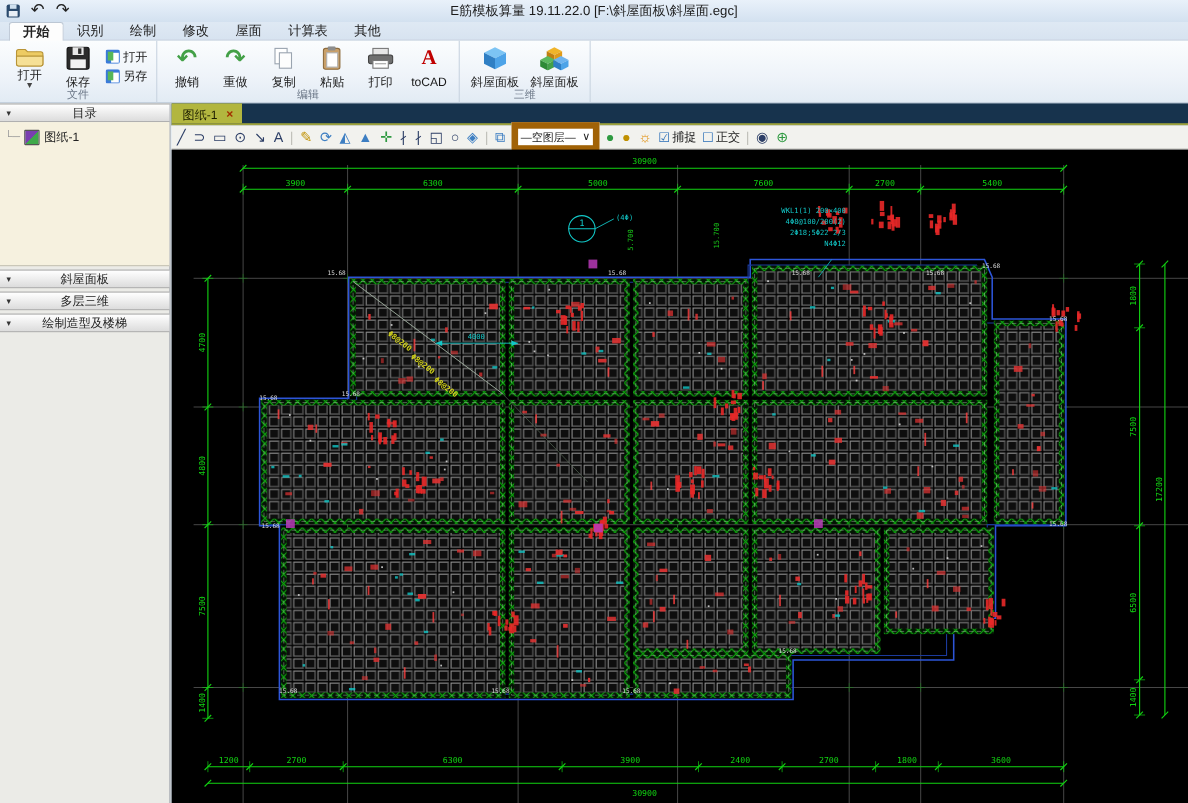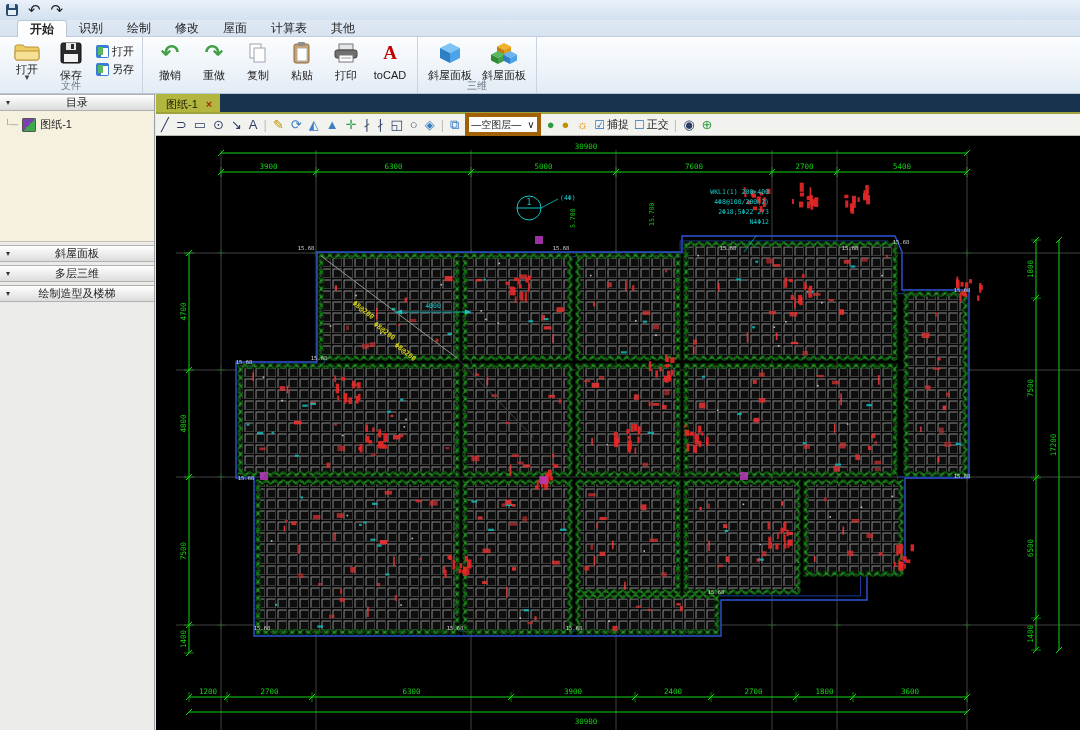--- a/index.html
+++ b/index.html
@@ -6,21 +6,21 @@
   #app{position:relative;width:1080px;height:730px;background:#dfe9f4;font-family:"Liberation Sans","DejaVu Sans",sans-serif;overflow:hidden;user-select:none;}
   
   #titlebar{position:absolute;left:0;top:0;width:1080px;height:20px;background:linear-gradient(#e9f1fa,#d3e1f0);}
   #qat{position:absolute;left:6px;top:1px;display:flex;align-items:center;gap:10px;height:18px;}
   .qicon{font-size:15px;line-height:16px;color:#222;}
   .floppy{width:12px;height:12px;background:#2b4a6d;border-radius:2px;position:relative;}
   .floppy:before{content:"";position:absolute;left:3px;top:0;width:6px;height:4px;background:#cfe0ef;}
   .floppy:after{content:"";position:absolute;left:2px;bottom:1px;width:8px;height:5px;background:#e8eef5;}
   #win-title{position:absolute;left:0;right:0;top:2px;text-align:center;font-size:12px;color:#1a1a1a;}
   
-  #menutabs{position:absolute;left:0;top:20px;width:1080px;height:17px;display:flex;padding-left:17px;background:linear-gradient(#dfe9f4,#d7e3f0);border-bottom:1px solid #c2cddb;box-sizing:border-box;}
+  #menutabs{position:absolute;left:0;top:20px;width:1080px;height:17px;display:flex;padding-left:8px;background:linear-gradient(#dfe9f4,#d7e3f0);border-bottom:1px solid #c2cddb;box-sizing:border-box;}
   .mtab{padding:1px 12px 0 12px;font-size:12px;color:#222;height:16px;line-height:15px;}
   .mtab.active{background:#fdfdfd;border:1px solid #bcc7d4;border-bottom:none;border-radius:3px 3px 0 0;font-weight:bold;}
   
   #ribbon{position:absolute;left:0;top:37px;width:1080px;height:57px;background:linear-gradient(#fbfdfe,#eef3f9 60%,#e2ebf4);border-bottom:1px solid #b9c6d5;box-sizing:border-box;display:flex;}
   .rgroup{position:relative;height:100%;border-right:1px solid #c9d4e0;padding:2px 6px 12px 6px;box-sizing:border-box;display:flex;align-items:flex-start;gap:2px;}
   .glabel{position:absolute;left:0;right:0;bottom:0;text-align:center;font-size:10px;color:#6a7686;margin-top:20px;}
   .rbtn{width:42px;height:42px;display:flex;flex-direction:column;align-items:center;justify-content:space-between;padding-top:2px;box-sizing:border-box;border-radius:3px;}
   .rbtn .lbl{font-size:11px;color:#1a1a1a;line-height:12px;}
   .smallcol{display:flex;flex-direction:column;justify-content:center;gap:3px;height:42px;}
   .sbtn{display:flex;align-items:center;gap:3px;font-size:11px;color:#1a1a1a;padding:0 2px;}
@@ -41,37 +41,38 @@
   .doc-ico{width:12px;height:12px;background:linear-gradient(135deg,#7a3fb0 0 50%,#3fa94a 50% 100%);border:1px solid #555;border-radius:1px;}
   
   #canvaszone{position:absolute;left:156px;top:0;width:924px;height:636px;}
   #dtabbar{position:absolute;left:0;top:0;width:924px;height:20px;background:#17334d;border-bottom:2px solid #9da23c;box-sizing:border-box;display:flex;}
   .dtab{background:#b2b63f;padding:2px 8px 0 10px;font-size:11px;color:#1c1c00;display:flex;gap:8px;align-items:center;}
   .dtab .x{color:#a33000;font-weight:bold;font-size:11px;}
   #dtoolbar{position:absolute;left:0;top:20px;width:924px;height:22px;background:#f2f2ee;border-bottom:1px solid #b9b9b3;box-sizing:border-box;display:flex;align-items:center;padding-left:4px;gap:5px;font-size:12px;color:#2c3e66;}
   .ticon{font-size:13px;line-height:18px;color:#2c3e66;padding:0 1px;}
   .tsep{color:#c0c0ba;font-size:13px;}
   .yellow{color:#c09000;} .blue{color:#3d7ec2;} .green{color:#2e9a40;} .orange{color:#e08a00;}
-  #layersel{display:flex;align-items:center;border:4px solid #a16207;background:#fff;height:15px;font-size:10px;padding:0 2px;gap:6px;color:#222;}
+  #layersel{display:flex;align-items:center;border:6px solid #a16207;background:#fff;height:15px;font-size:10px;padding:0 2px;gap:6px;color:#222;}
   .chk{display:flex;align-items:center;gap:2px;font-size:11px;color:#222;}
   .chk .box{font-size:12px;color:#2c6fb8;}
   #cadwrap{position:absolute;left:0;top:42px;width:924px;height:594px;background:#000;}
   svg text{font-family:"DejaVu Sans Mono","Liberation Mono",monospace;}
 </style>
 </head>
 <body>
 
 <div id="app">
 
   <div id="titlebar">
     <div id="qat">
       <span class="floppy"></span>
       <span class="qicon">↶</span>
       <span class="qicon">↷</span>
     </div>
+    <div id="win-title">E筋模板算量 19.11.22.0  [F:\斜屋面板\斜屋面.egc]</div>
   </div>
 
   <div id="menutabs">
     <div class="mtab active">开始</div>
     <div class="mtab">识别</div>
     <div class="mtab">绘制</div>
     <div class="mtab">修改</div>
     <div class="mtab">屋面</div>
     <div class="mtab">计算表</div>
     <div class="mtab">其他</div>
@@ -157,20 +158,21 @@
               <rect x="5" y="12" width="14" height="7" fill="#fff" stroke="#777"></rect>
               <line x1="7" y1="15" x2="17" y2="15" stroke="#999"></line>
             </svg>
         </span>
         <span class="lbl">打印</span>
       </div>
       <div class="rbtn">
         <span class="bigicon tocad">A</span>
         <span class="lbl">toCAD</span>
       </div>
+      <div class="glabel">编辑</div>
     </div>
 
     <div class="rgroup">
       <div class="rbtn" style="width:52px">
         <span class="bigicon">
           <svg width="24" height="22">
               <polygon points="12,1 22,6 12,11 2,6" fill="#7cc4f4"></polygon>
               <polygon points="2,6 12,11 12,21 2,16" fill="#2f7fc4"></polygon>
               <polygon points="22,6 12,11 12,21 22,16" fill="#4da3e8"></polygon>
             </svg>

